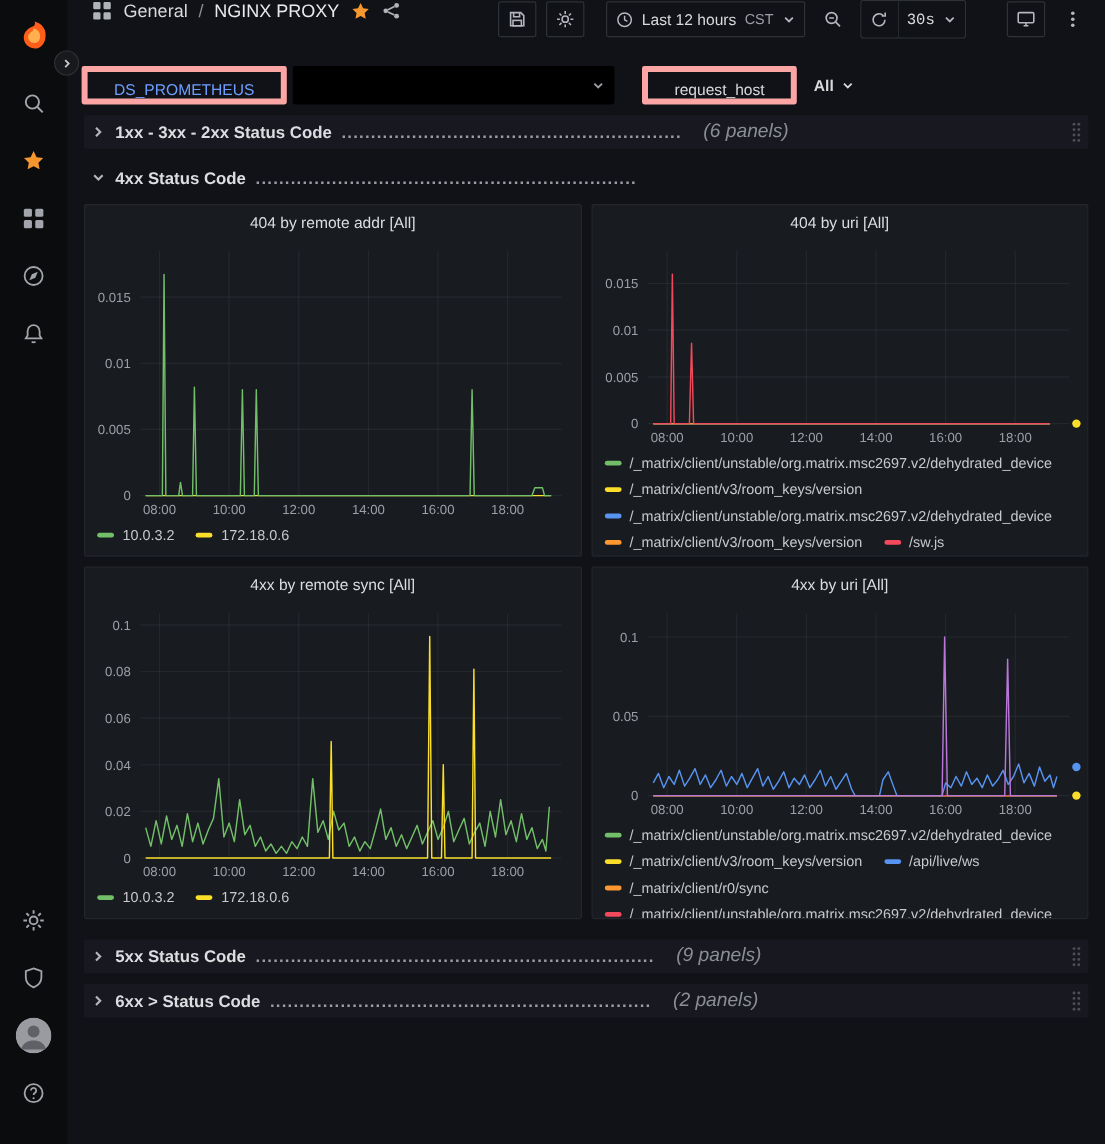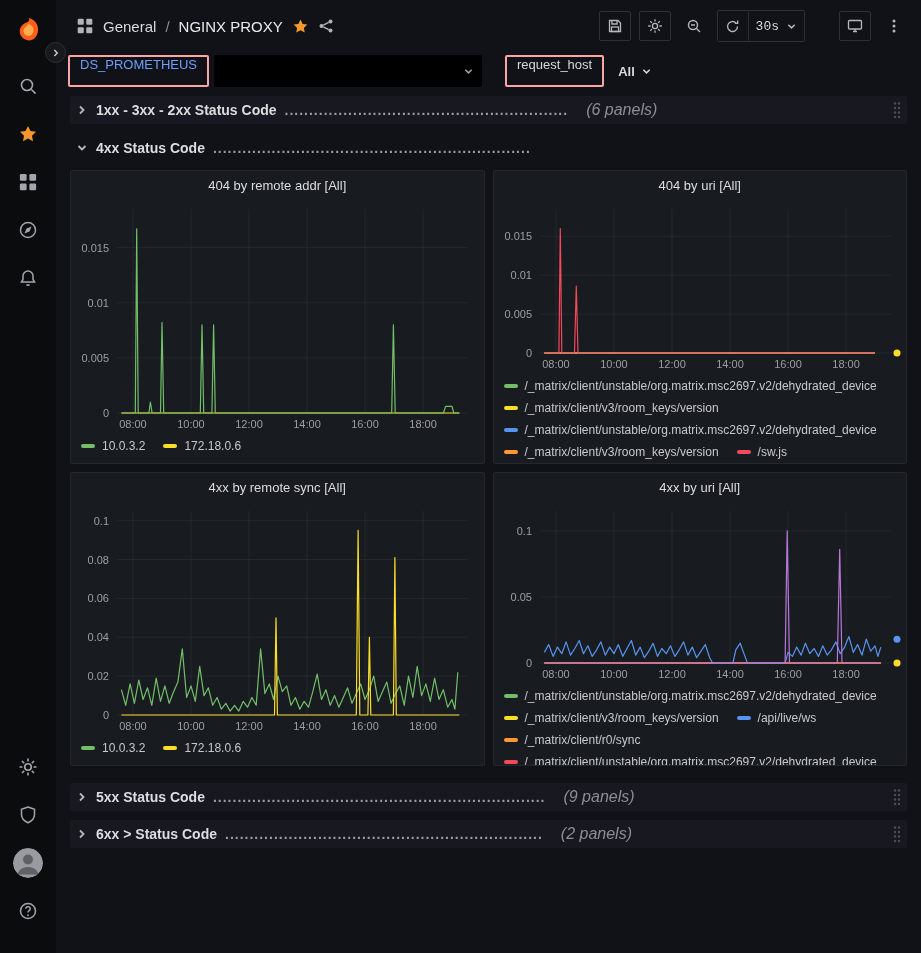--- a/index.html
+++ b/index.html
@@ -27,21 +27,21 @@
   .avatar-wrap { width:30px; height:30px; border-radius:50%; overflow:hidden; }
   .expand-btn {
     position:fixed; left:45px; top:42px; width:21px; height:21px; border-radius:50%;
     background:#18191d; border:1px solid #2c3235; color:#c9cacd; z-index:20;
     display:flex; align-items:center; justify-content:center; cursor:pointer;
   }
 
   
   .main { margin-left:56px; }
 
-  .topnav { height:52px; display:flex; align-items:center; justify-content:space-between;
+  .topnav { height:52px; display:flex; align-items:flex-start; justify-content:space-between;
     padding:0 12px 0 20px; }
   .nav-left { display:flex; align-items:center; gap:9px; font-size:15px; color:#d8d9da; }
   .nav-left .apps { color:#b0b3b8; }
   .crumb-sep { color:#8b8e94; }
   .crumb-title { font-weight:500; color:#e9eaeb; }
   .fav-star { color:#f5972e; }
   .share { color:#b0b3b8; }
 
   .nav-right { display:flex; align-items:center; gap:8px; }
   .nav-btn {
@@ -54,22 +54,22 @@
   .tz { color:#9d9fa6; font-size:12px; }
   .time-btn { margin-left:10px; }
   .btn-group { display:flex; border:1px solid #2c3235; border-radius:2px;font-family:Liberation Mono, monospace; }
   .btn-group .nav-btn { border:none; }
   .btn-group .nav-btn + .nav-btn { border-left:1px solid #2c3235; }
   .tv-btn { margin-left:26px; }
 
   
   .submenu { height:38px; display:flex; align-items:center; padding:0 12px; gap:5px; }
   .var-label {
-    height:32px; display:flex; align-items:flex-start; padding:0 10px;
-    border:2px solid #fca5a5; border-radius:2px; white-space:nowrap;
+    height:32px; display:flex; align-items:flex-end; padding:0 22px;
+    border:5px solid #fca5a5; border-radius:2px; white-space:nowrap;
   }
   .ds-label { color:#6e9fff; }
   .ds-value {
     width:268px; height:32px; background:#000; border-radius:2px;
     display:flex; align-items:center; justify-content:flex-end; padding:0 8px;
     color:#9fa2a8; cursor:pointer;
   }
   .rh-label { margin-left:18px; }
   .all-pick { height:32px; display:flex; align-items:center; gap:6px; padding:0 9px;
     color:#d8d9da; cursor:pointer;font-weight:bold; }
@@ -223,20 +223,35 @@
             <path d="M2.5 2.5h8.5l2.5 2.5v8.5h-11z"></path>
             <path d="M5 2.5v3.5h5V2.5"></path>
             <rect x="4.5" y="9" width="7" height="4.5"></rect>
           </svg>
       </button>
       <button class="nav-btn">
         <svg width="16" height="16" viewBox="0 0 16 16" fill="none" stroke="currentColor" stroke-width="1.3">
             <circle cx="8" cy="8" r="2.6"></circle>
             <path d="M8 1.2v2.4M8 12.4v2.4M1.2 8h2.4M12.4 8h2.4M3.2 3.2l1.7 1.7M11.1 11.1l1.7 1.7M12.8 3.2l-1.7 1.7M4.9 11.1l-1.7 1.7"></path>
           </svg>
+      </button>
+      <button class="nav-btn time-btn">
+        <span>
+          <svg width="15" height="15" viewBox="0 0 16 16" fill="none" stroke="currentColor" stroke-width="1.3">
+              <circle cx="8" cy="8" r="6"></circle>
+              <path d="M8 4.5V8l2.5 1.5"></path>
+            </svg>
+        </span>
+        <span class="lbl">Last 12 hours</span>
+        <span class="tz">CST</span>
+        <span>
+          <svg width="11" height="11" viewBox="0 0 12 12" fill="none" stroke="currentColor" stroke-width="1.6">
+              <path d="M2.5 4l3.5 3.5L9.5 4"></path>
+            </svg>
+        </span>
       </button>
       <button class="nav-btn borderless">
         <svg width="16" height="16" viewBox="0 0 16 16" fill="none" stroke="currentColor" stroke-width="1.4">
             <circle cx="7" cy="7" r="4.5"></circle>
             <path d="M10.5 10.5L14 14M5 7h4"></path>
           </svg>
       </button>
       <div class="btn-group">
         <button class="nav-btn">
           <svg width="15" height="15" viewBox="0 0 16 16" fill="none" stroke="currentColor" stroke-width="1.4">

